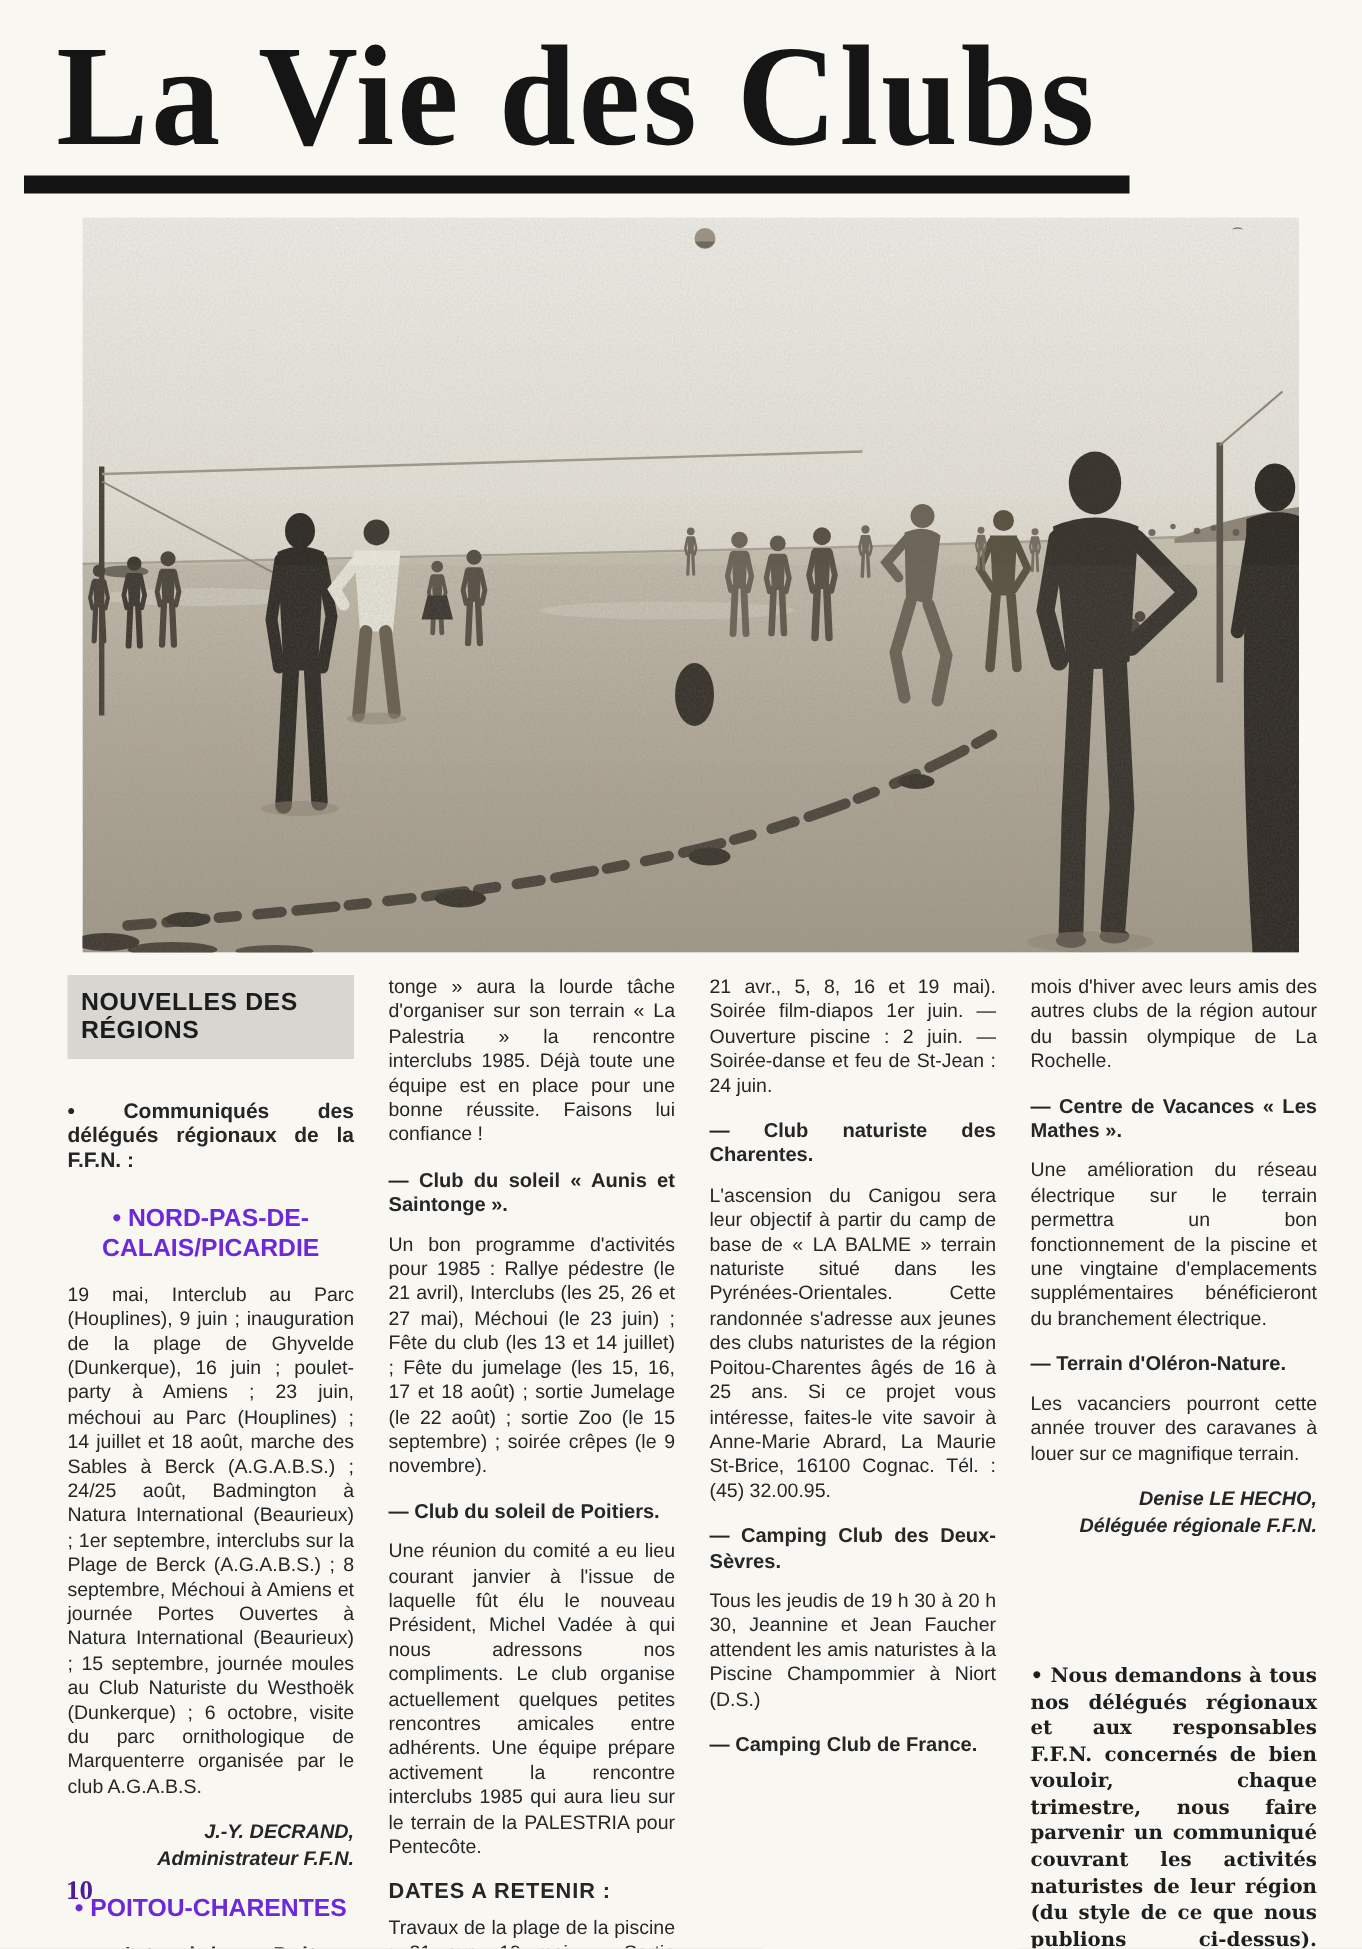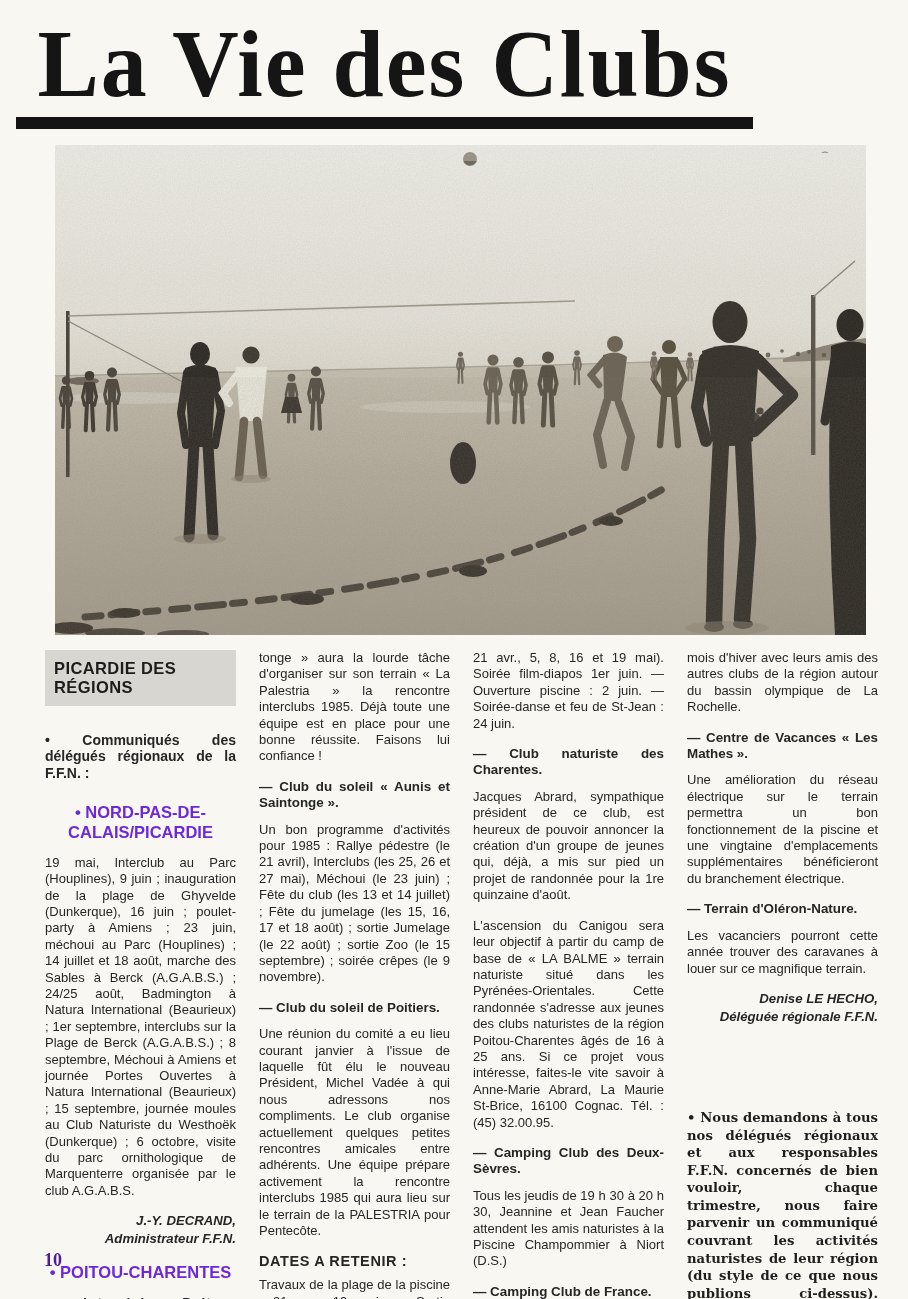--- a/index.html
+++ b/index.html
@@ -231,21 +231,21 @@
       </g>
 
       <rect x="0" y="0" width="811" height="490" filter="url(#grain)" opacity="0.5"></rect>
       <rect x="0" y="232" width="811" height="258" filter="url(#grain)" opacity="0.35"></rect>
     </svg>
   </figure>
 
   <main class="columns">
 
     <section class="col">
-      <h2 class="section-box">PICARDIE DES RÉGIONS</h2>
+      <h2 class="section-box">NOUVELLES DES RÉGIONS</h2>
       <p class="lead-bold">• Communiqués des délégués régionaux de la F.F.N. :</p>
       <h3 class="region-head">• NORD-PAS-DE-CALAIS/PICARDIE</h3>
       <p class="body">19 mai, Interclub au Parc (Houplines), 9 juin ; inauguration de la plage de Ghyvelde (Dunkerque), 16 juin ; poulet-party à Amiens ; 23 juin, méchoui au Parc (Houplines) ; 14 juillet et 18 août, marche des Sables à Berck (A.G.A.B.S.) ; 24/25 août, Badmington à Natura International (Beaurieux) ; 1er septembre, interclubs sur la Plage de Berck (A.G.A.B.S.) ; 8 septembre, Méchoui à Amiens et journée Portes Ouvertes à Natura International (Beaurieux) ; 15 septembre, journée moules au Club Naturiste du Westhoëk (Dunkerque) ; 6 octobre, visite du parc ornithologique de Marquenterre organisée par le club A.G.A.B.S.</p>
       <p class="sig">J.-Y. DECRAND,</p>
       <p class="sig last">Administrateur F.F.N.</p>
       <h3 class="region-head">• POITOU-CHARENTES</h3>
       <h4 class="subhead spread">— Interclubs Poitou-Charentes-Limousin.</h4>
 
     </section>
 
@@ -255,21 +255,20 @@
       <p class="body">Un bon programme d'activités pour 1985 : Rallye pédestre (le 21 avril), Interclubs (les 25, 26 et 27 mai), Méchoui (le 23 juin) ; Fête du club (les 13 et 14 juillet) ; Fête du jumelage (les 15, 16, 17 et 18 août) ; sortie Jumelage (le 22 août) ; sortie Zoo (le 15 septembre) ; soirée crêpes (le 9 novembre).</p>
       <h4 class="subhead">— Club du soleil de Poitiers.</h4>
       <p class="body">Une réunion du comité a eu lieu courant janvier à l'issue de laquelle fût élu le nouveau Président, Michel Vadée à qui nous adressons nos compliments. Le club organise actuellement quelques petites rencontres amicales entre adhérents. Une équipe prépare activement la rencontre interclubs 1985 qui aura lieu sur le terrain de la PALESTRIA pour Pentecôte.</p>
       <h4 class="dates-head">DATES A RETENIR :</h4>
       <p class="body">Travaux de la plage de la piscine : 21 avr., 19 mai. — Sortie pédestre : 10 mars. — Conférence-débat sur Médecines douces (date à voir : courant avril). — Volley (14 et</p>
     </section>
 
     <section class="col">
       <p class="body">21 avr., 5, 8, 16 et 19 mai). Soirée film-diapos 1er juin. — Ouverture piscine : 2 juin. — Soirée-danse et feu de St-Jean : 24 juin.</p>
       <h4 class="subhead">— Club naturiste des Charentes.</h4>
-      <p class="body">Jacques Abrard, sympathique président de ce club, est heureux de pouvoir annoncer la création d'un groupe de jeunes qui, déjà, a mis sur pied un projet de randonnée pour la 1re quinzaine d'août.</p>
       <p class="body">L'ascension du Canigou sera leur objectif à partir du camp de base de « LA BALME » terrain naturiste situé dans les Pyrénées-Orientales. Cette randonnée s'adresse aux jeunes des clubs naturistes de la région Poitou-Charentes âgés de 16 à 25 ans. Si ce projet vous intéresse, faites-le vite savoir à Anne-Marie Abrard, La Maurie St-Brice, 16100 Cognac. Tél. : (45) 32.00.95.</p>
       <h4 class="subhead">— Camping Club des Deux-Sèvres.</h4>
       <p class="body">Tous les jeudis de 19 h 30 à 20 h 30, Jeannine et Jean Faucher attendent les amis naturistes à la Piscine Champommier à Niort (D.S.)</p>
       <h4 class="subhead">— Camping Club de France.</h4>
 
     </section>
 
     <section class="col">
       <p class="body">mois d'hiver avec leurs amis des autres clubs de la région autour du bassin olympique de La Rochelle.</p>
       <h4 class="subhead">— Centre de Vacances « Les Mathes ».</h4>

